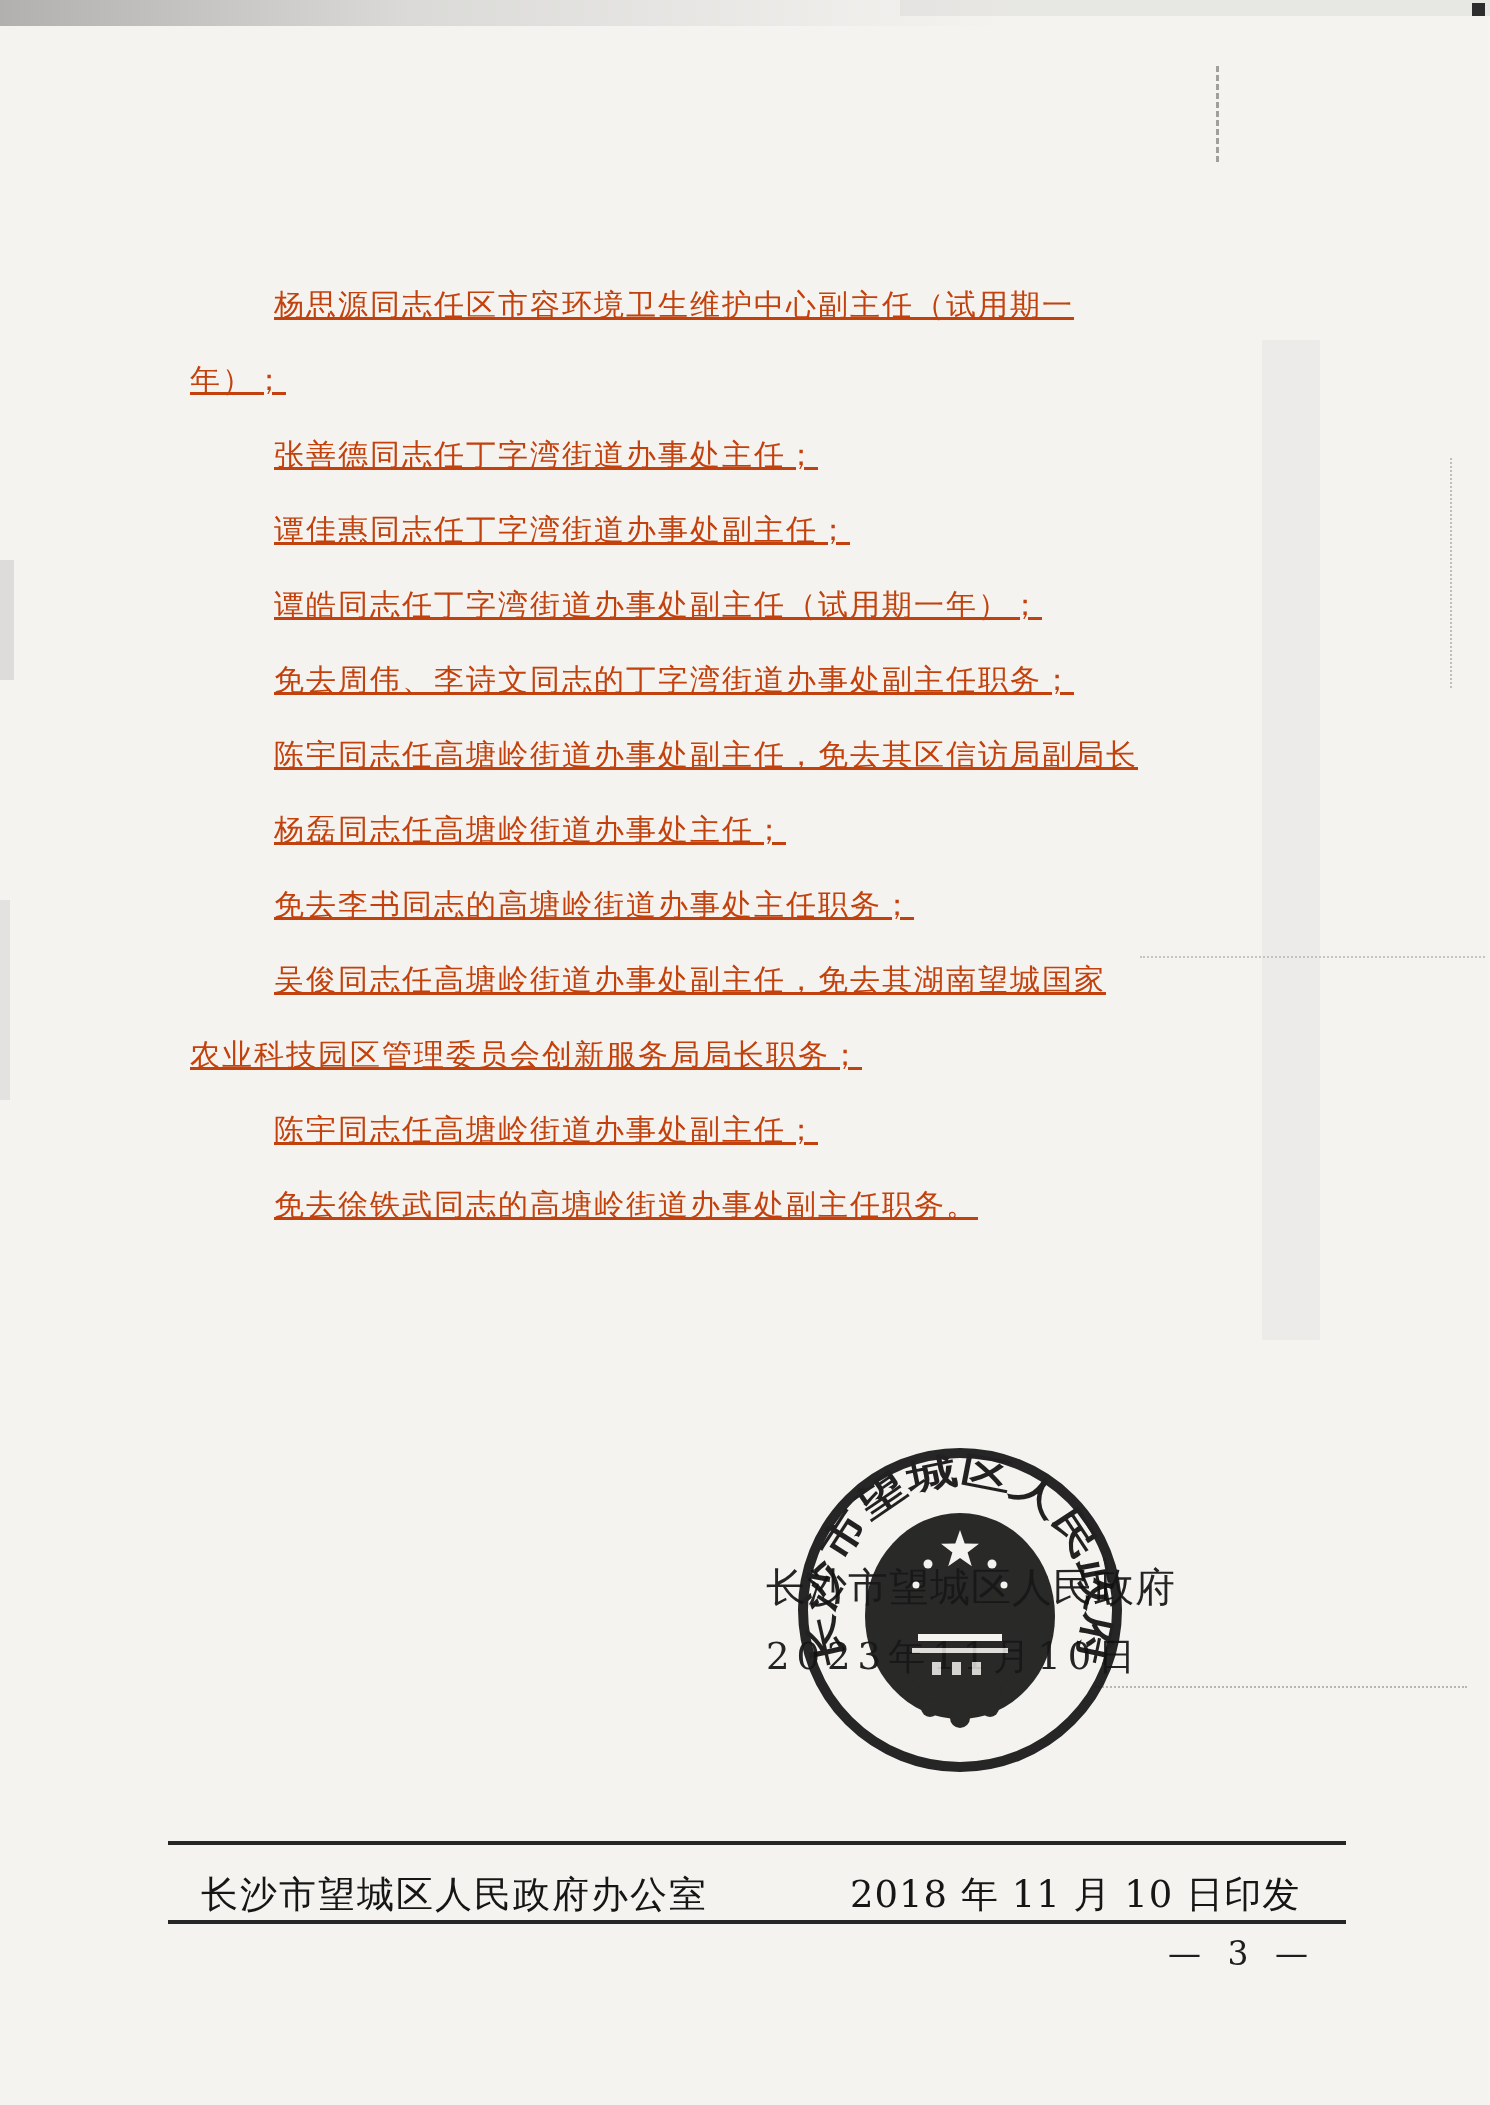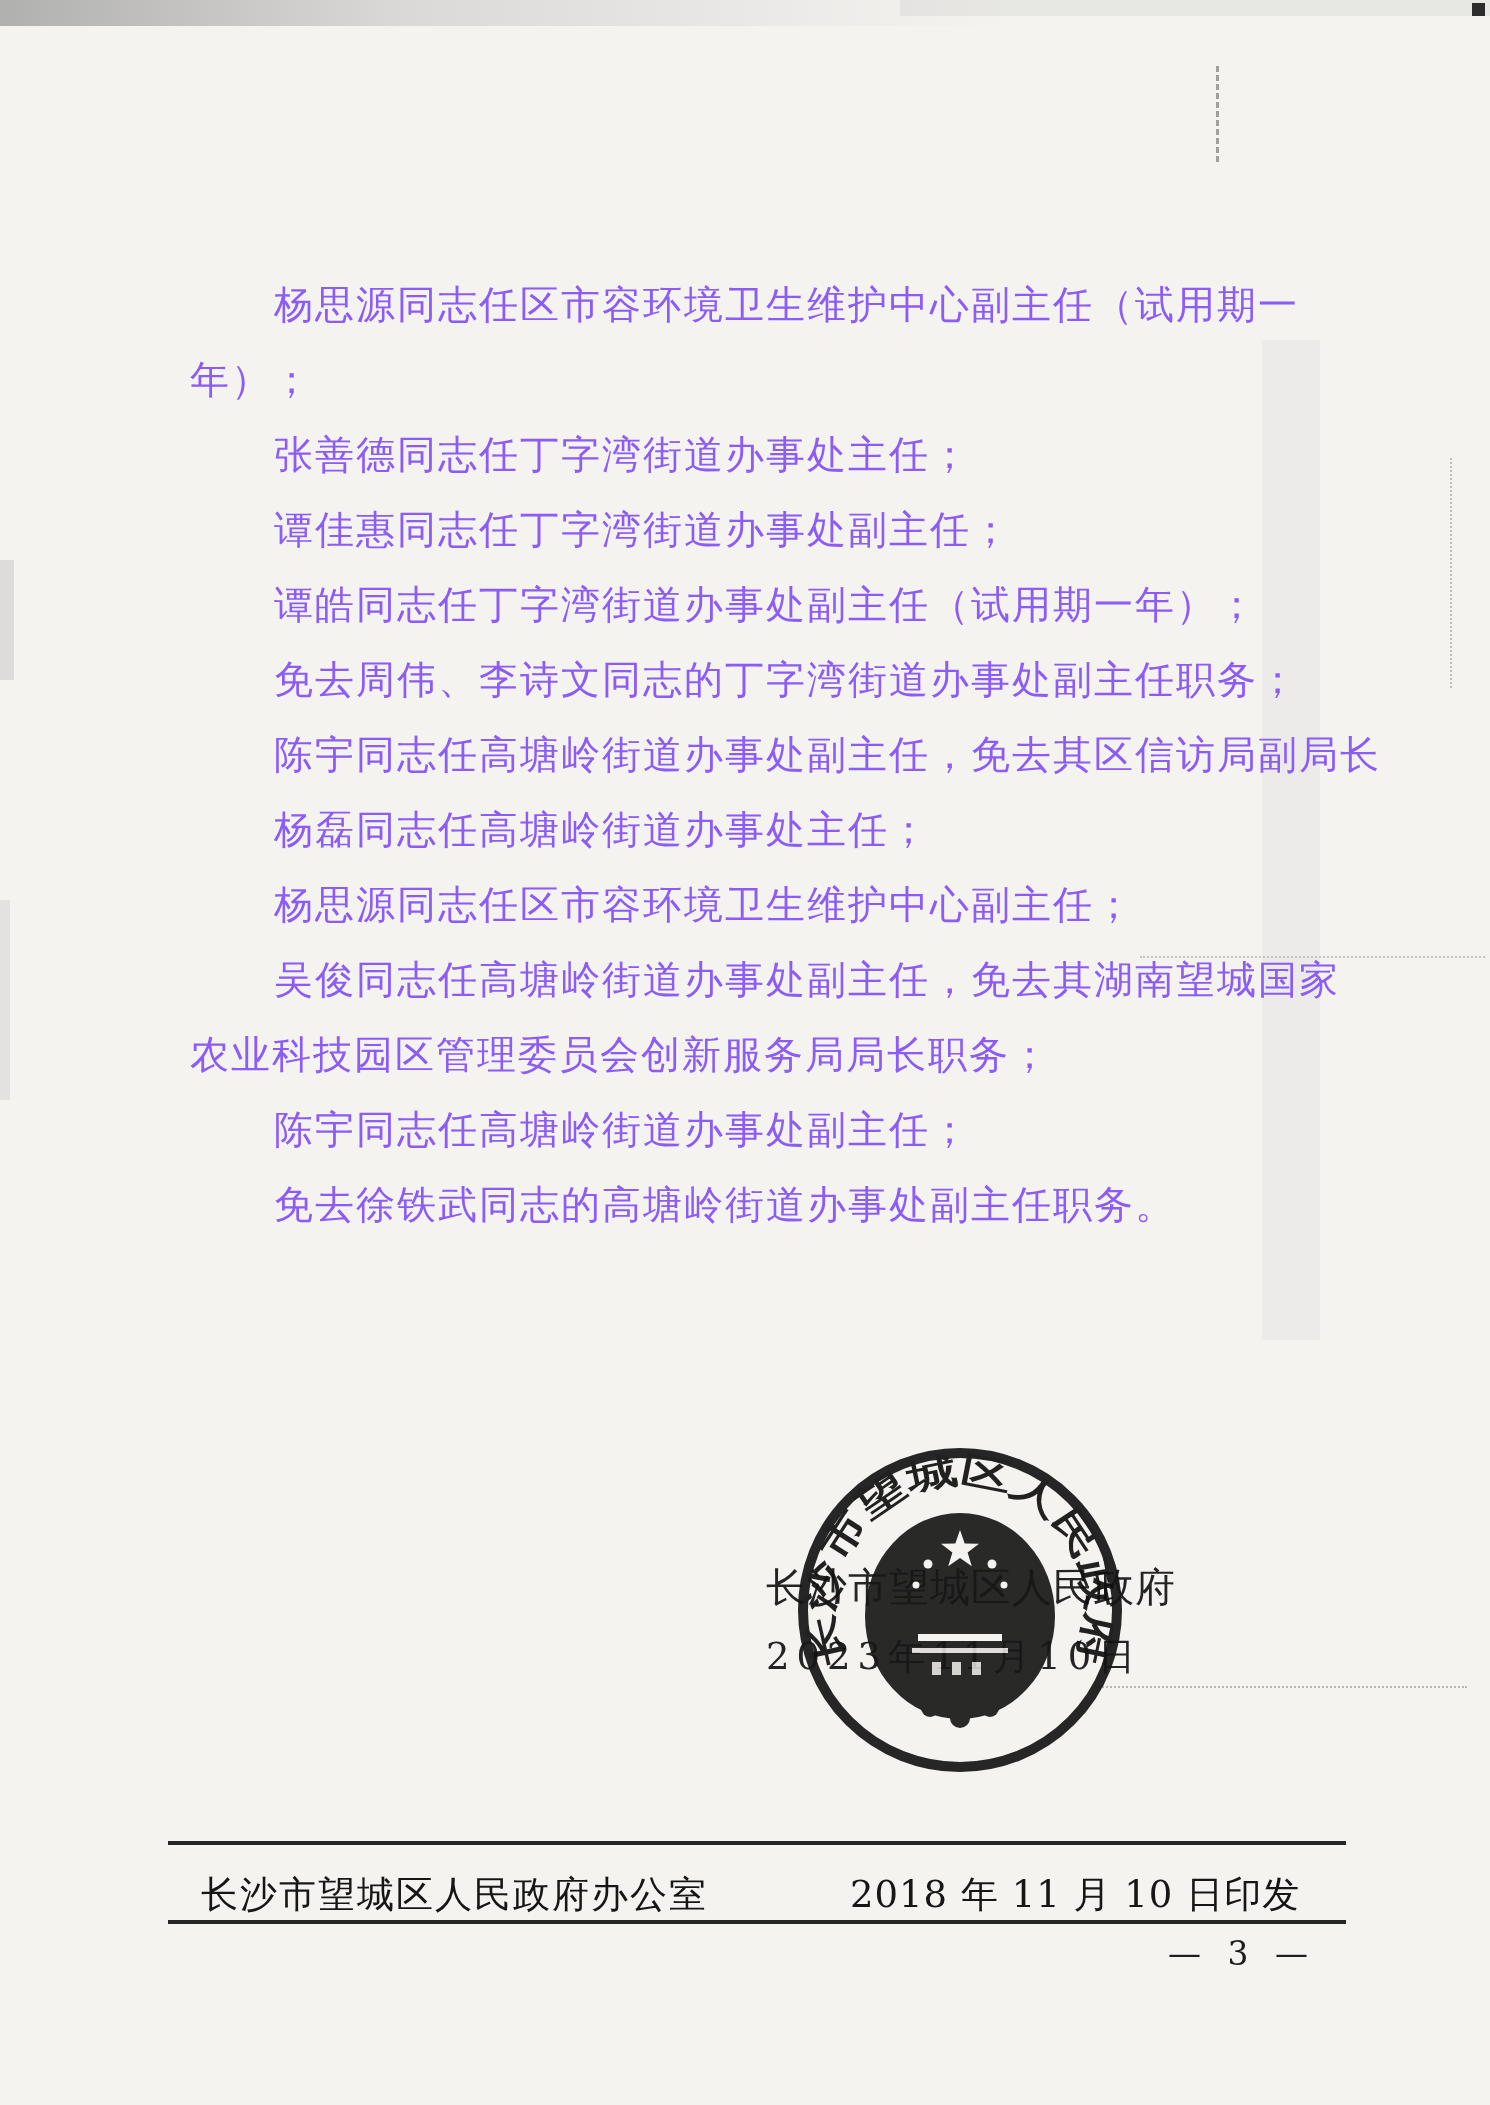--- a/index.html
+++ b/index.html
@@ -20,22 +20,23 @@
   .art-vdash-1{left:1216px;top:66px;height:96px;width:0;border-left:3px dashed rgba(90,90,90,.55);}
   .art-vdash-2{left:1450px;top:458px;height:230px;width:0;border-left:2px dotted rgba(110,110,110,.40);}
   .art-hdots-1{left:1140px;top:956px;width:345px;height:0;border-top:2px dotted rgba(120,120,120,.38);}
   .art-hdots-2{left:1095px;top:1686px;width:372px;height:0;border-top:2px dotted rgba(110,110,110,.45);}
   .art-band-right{left:1262px;top:340px;width:58px;height:1000px;background:rgba(190,190,190,.14);}
   .art-smudge-l1{left:0;top:560px;width:14px;height:120px;background:rgba(150,150,150,.25);}
   .art-smudge-l2{left:0;top:900px;width:10px;height:200px;background:rgba(160,160,160,.20);}
   
   .body-text{
     position:absolute;left:190px;top:267px;width:1165px;
-    font-size:39px;line-height:75px;letter-spacing:2px;
-    color:#8b5cf6;
+    font-size:30px;line-height:75px;letter-spacing:2px;
+    color:#c2410c;
+    text-decoration:underline;
   }
   .line{white-space:nowrap;}
   .line.indent{padding-left:84px;}
   
   .sig-issuer{
     position:absolute;left:766px;top:1560px;
     font-size:40px;letter-spacing:1px;color:#242424;white-space:nowrap;z-index:1;
   }
   .sig-date{
     position:absolute;left:766px;top:1632px;
@@ -78,21 +79,21 @@
 
   <main class="body-text">
     <div class="line indent">杨思源同志任区市容环境卫生维护中心副主任（试用期一</div>
     <div class="line">年）；</div>
     <div class="line indent">张善德同志任丁字湾街道办事处主任；</div>
     <div class="line indent">谭佳惠同志任丁字湾街道办事处副主任；</div>
     <div class="line indent">谭皓同志任丁字湾街道办事处副主任（试用期一年）；</div>
     <div class="line indent">免去周伟、李诗文同志的丁字湾街道办事处副主任职务；</div>
     <div class="line indent">陈宇同志任高塘岭街道办事处副主任，免去其区信访局副局长</div>
     <div class="line indent">杨磊同志任高塘岭街道办事处主任；</div>
-    <div class="line indent">杨思源同志任区市容环境卫生维护中心副主任；</div>
+    <div class="line indent">免去李书同志的高塘岭街道办事处主任职务；</div>
     <div class="line indent">吴俊同志任高塘岭街道办事处副主任，免去其湖南望城国家</div>
     <div class="line">农业科技园区管理委员会创新服务局局长职务；</div>
     <div class="line indent">陈宇同志任高塘岭街道办事处副主任；</div>
     <div class="line indent">免去徐铁武同志的高塘岭街道办事处副主任职务。</div>
   </main>
 
   <div class="sig-issuer">长沙市望城区人民政府</div>
   <div class="sig-date">2023年11月10日</div>
 
   <svg class="seal" viewBox="0 0 340 345" xmlns="http://www.w3.org/2000/svg">

